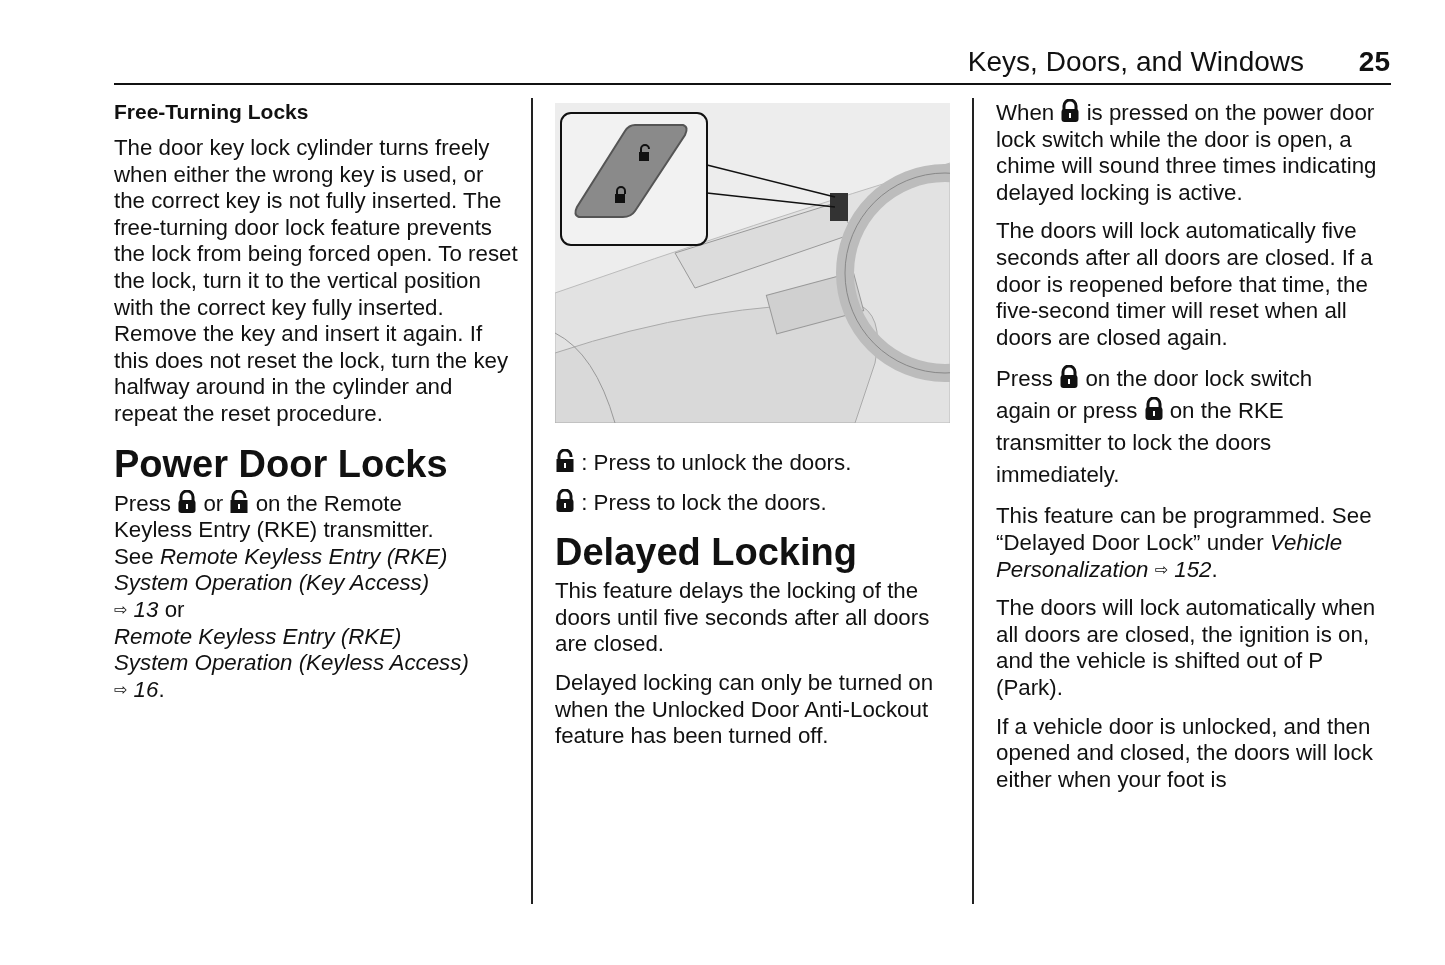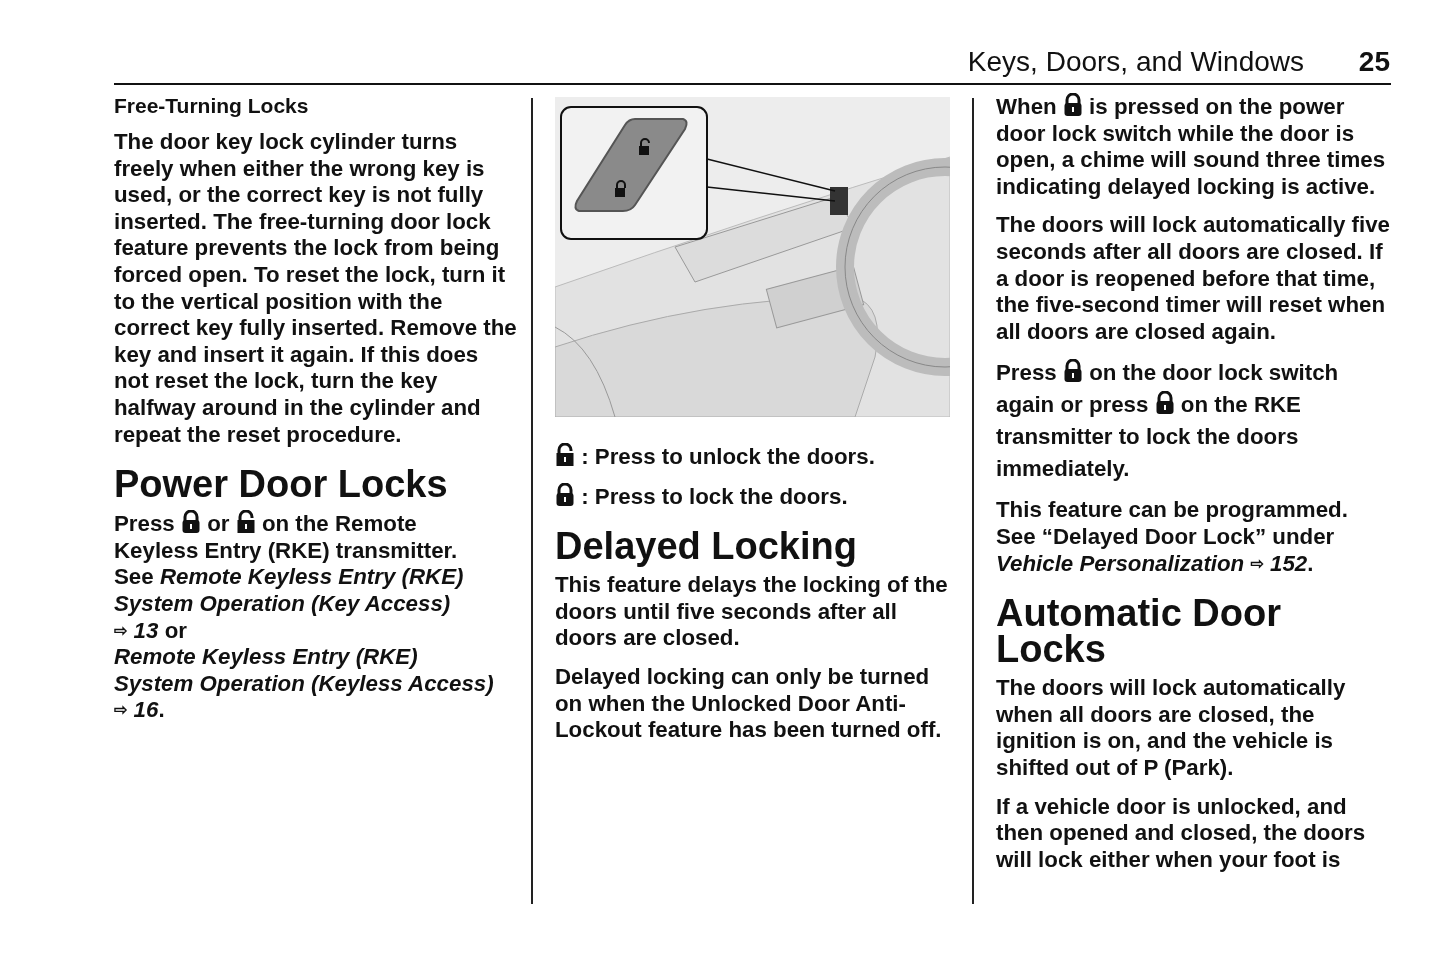--- a/index.html
+++ b/index.html
@@ -2,22 +2,22 @@
 <html><head>
 <meta charset="utf-8">
 <style>
   html, body { margin:0; padding:0; background:#ffffff; }
   body { width:1445px; height:965px; position:relative; overflow:hidden;
          font-family:"Liberation Sans", sans-serif; color:#111; }
   .header-title { position:absolute; top:46px; right:141px; font-weight:normal; font-size:28px; }
   .header-page { position:absolute; top:46px; right:55px; font-weight:bold; font-size:28px;text-align:right; }
   .header-rule { position:absolute; left:114px; top:83px; width:1277px; height:2px; background:#111; }
   .col-rule { position:absolute; top:98px; width:1.5px; height:806px; background:#222; }
-  .col { position:absolute; top:93px; font-size:22.3px; line-height:26.6px; }
-  .col p { margin:0 0 12px 0;font-weight:bold; }
+  .col { position:absolute; top:99px; font-size:22.3px; line-height:26.6px; }
+  .col p { margin:0 0 12px 0; }
   .col1 { left:114px; width:405px; }
   .col2 { left:555px; width:400px; }
   .col3 { left:996px; width:395px; }
   .subhead { font-weight:bold; font-size:21px; line-height:26px; margin:0 0 10px 0; }
   .h2 { font-weight:bold; font-size:38px; line-height:36px; margin:18px 0 8px 0; }
   .ital { font-style:italic; }
   .lk { display:inline-block; width:20px; height:24px; vertical-align:-3px; }
   .lk svg { width:100%; height:100%; display:block; }
   .arrow { font-style:normal; font-size:16px; vertical-align:2px; }
   .figure { position:relative; width:395px; height:320px; margin:4px 0 26px 0;
@@ -133,16 +133,15 @@
           <path d="M4 11V7a6 6 0 0 1 12 0v4" fill="none" stroke="#111" stroke-width="3"></path>
           <rect x="1.5" y="10" width="17" height="13" rx="3" fill="#111"></rect>
           <rect x="9" y="14" width="2" height="5" fill="#fff"></rect>
         </svg></span>
     <span style="line-height:26.6px">on the RKE transmitter to lock the doors immediately.</span>
   </p>
   <p>
     <span>This feature can be programmed. See “Delayed Door Lock” under</span>
     <span class="ital"><span>Vehicle Personalization</span> <span class="arrow">⇨</span> <span>152</span></span><span>.</span>
   </p>
-  <div class="h2">Automatic Door Locks</div>
   <p>The doors will lock automatically when all doors are closed, the ignition is on, and the vehicle is shifted out of P (Park).</p>
   <p>If a vehicle door is unlocked, and then opened and closed, the doors will lock either when your foot is</p>
 </div>
 
 </body></html>

